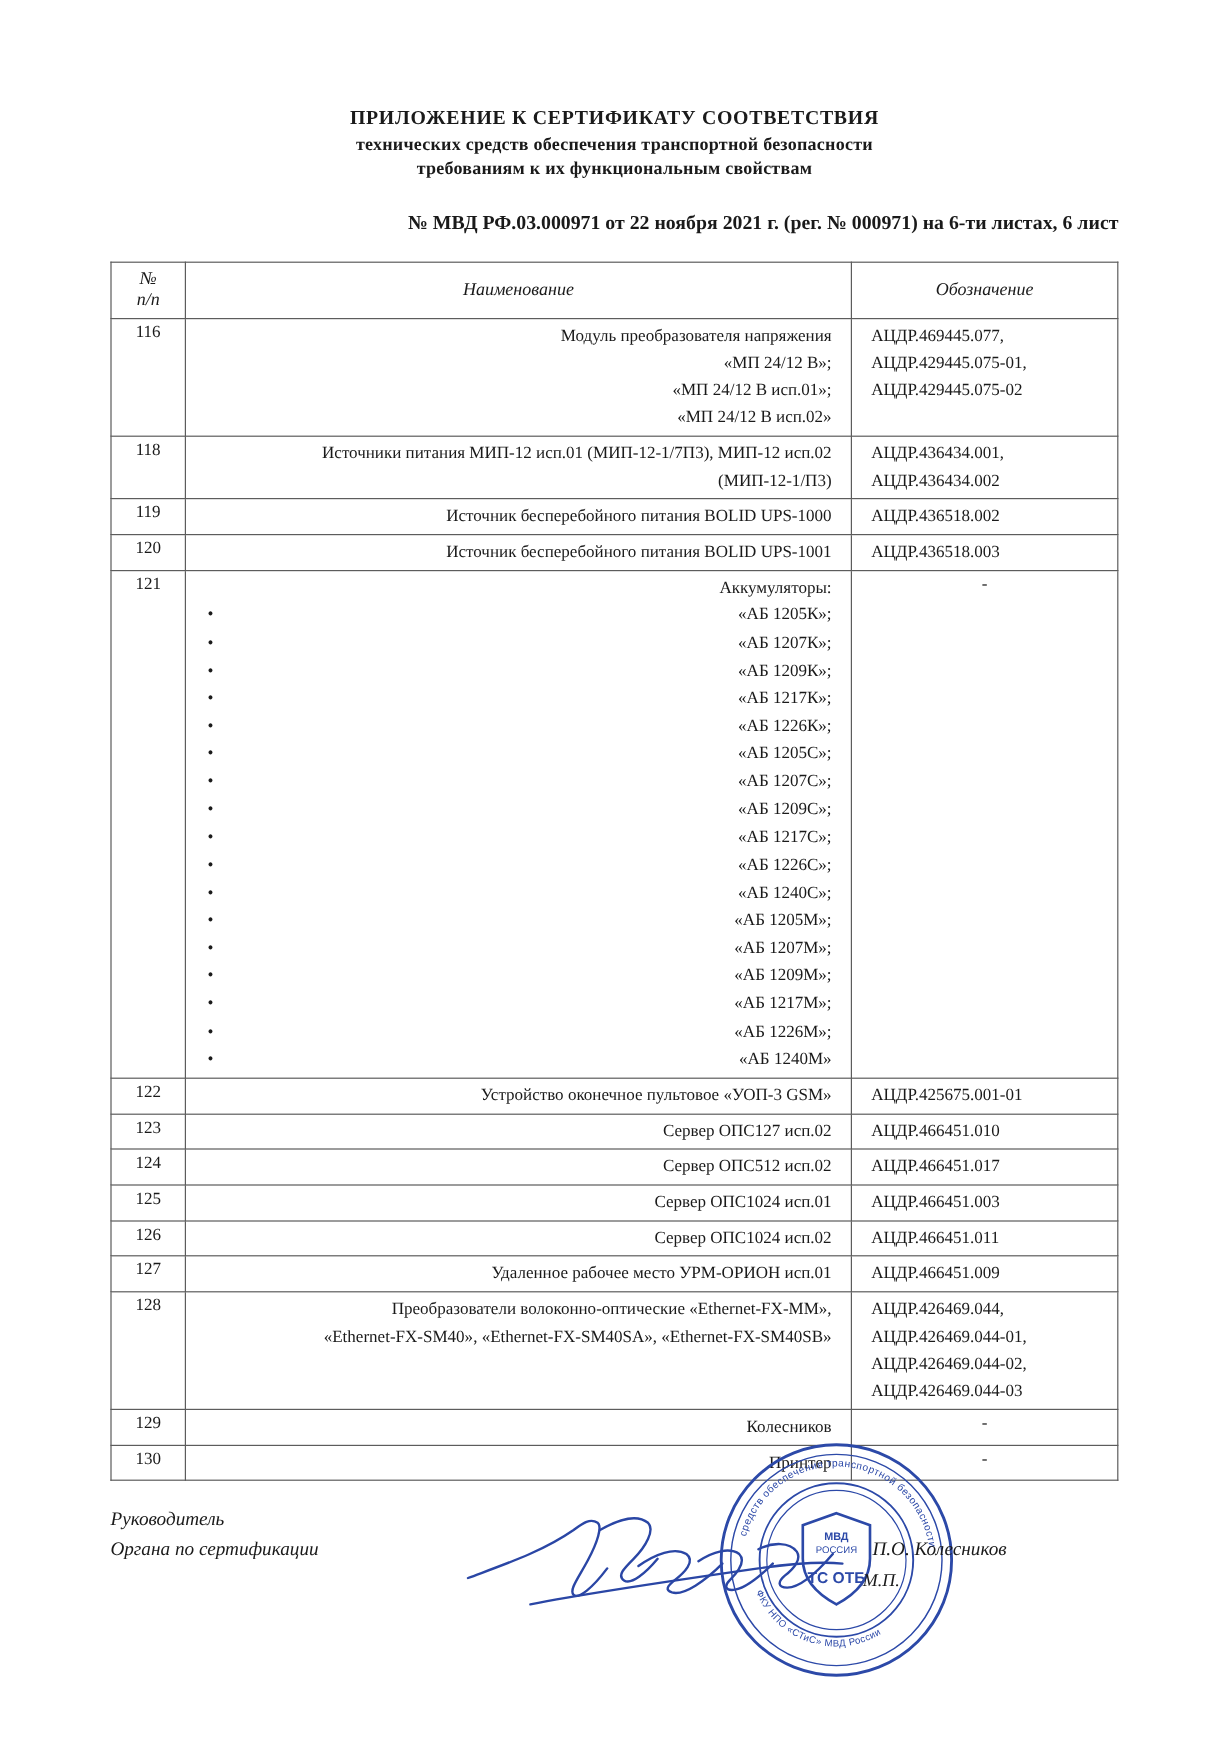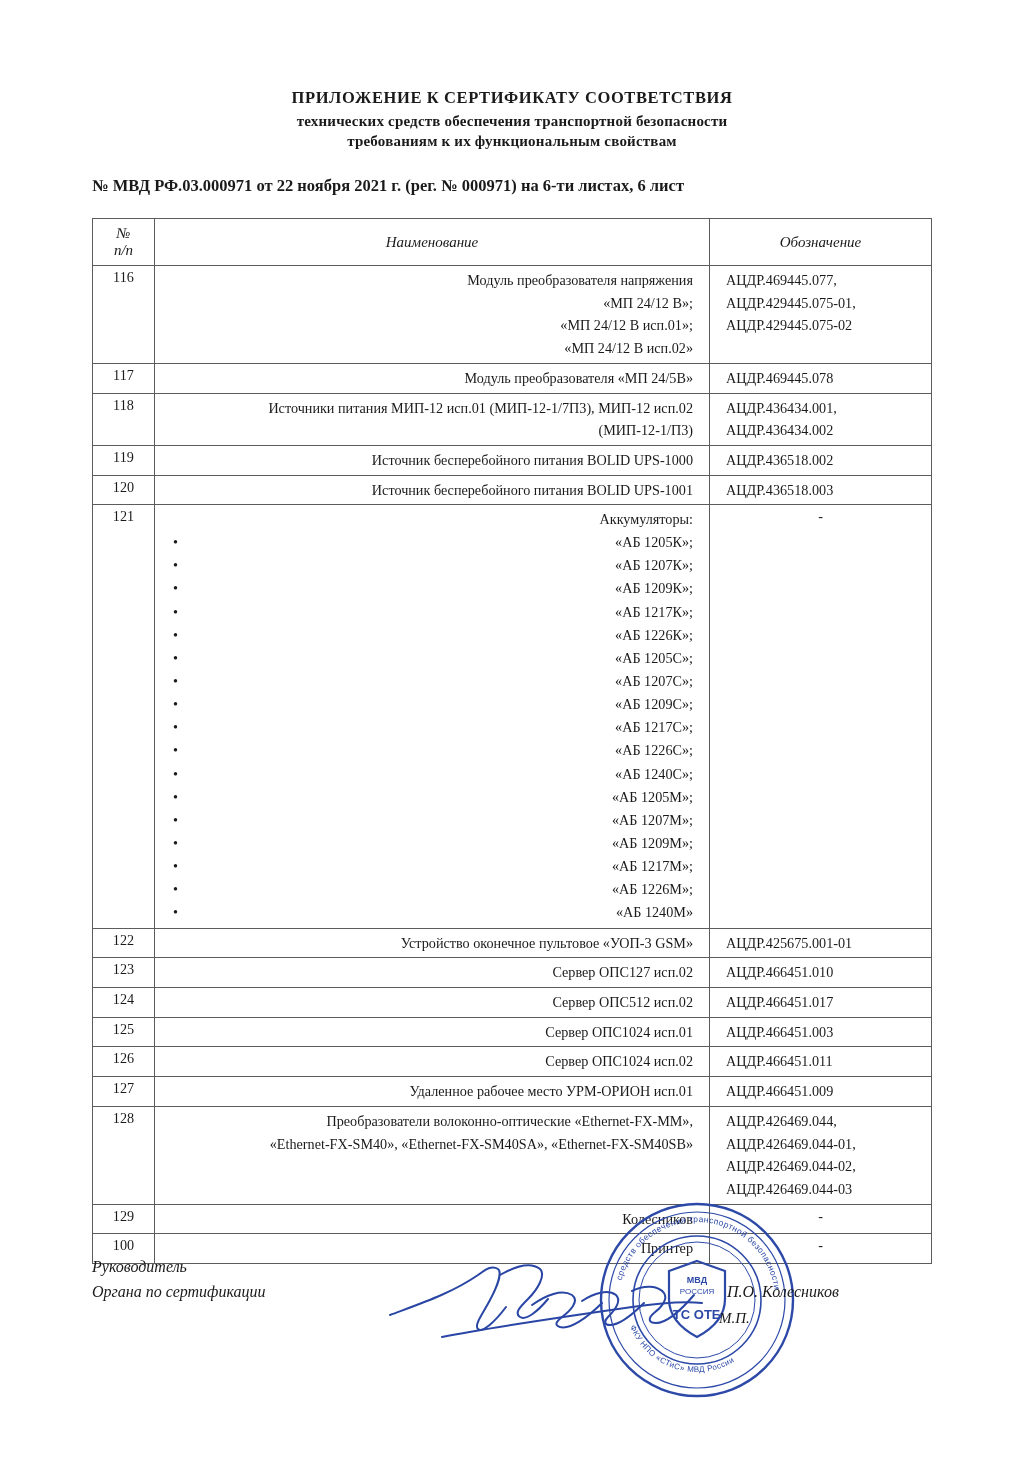--- a/index.html
+++ b/index.html
@@ -36,21 +36,21 @@
     font-size: 15px;
     letter-spacing: 0.2px;
     margin-bottom: 3px;
   }
   .header .line3 {
     font-weight: bold;
     font-size: 15px;
     letter-spacing: 0.2px;
   }
   .cert-line {
-    text-align: left;
+    text-align: right;
     font-weight: bold;
     font-size: 16.5px;
     margin-top: 26px;
     margin-bottom: 22px;
   }
   table.main {
     border-collapse: collapse;
     width: 100%;
     table-layout: fixed;
     font-size: 14.2px;
@@ -194,29 +194,20 @@
           <div class="cellline">«МП 24/12 В исп.01»;</div>
           <div class="cellline">«МП 24/12 В исп.02»</div>
         </td>
         <td class="desig">
           <div class="cellline">АЦДР.469445.077,</div>
           <div class="cellline">АЦДР.429445.075-01,</div>
           <div class="cellline">АЦДР.429445.075-02</div>
         </td>
       </tr>
 
-      <tr>
-        <td class="num">117</td>
-        <td class="name">
-          <div class="cellline">Модуль преобразователя «МП 24/5В»</div>
-        </td>
-        <td class="desig">
-          <div class="cellline">АЦДР.469445.078</div>
-        </td>
-      </tr>
 
       <tr>
         <td class="num">118</td>
         <td class="name">
           <div class="cellline">Источники питания МИП-12 исп.01 (МИП-12-1/7П3), МИП-12 исп.02</div>
           <div class="cellline">(МИП-12-1/П3)</div>
         </td>
         <td class="desig">
           <div class="cellline">АЦДР.436434.001,</div>
           <div class="cellline">АЦДР.436434.002</div>
@@ -346,21 +337,21 @@
 
       <tr>
         <td class="num">129</td>
         <td class="name">
           <div class="cellline">Колесников</div>
         </td>
         <td class="desig center">-</td>
       </tr>
 
       <tr>
-        <td class="num">100</td>
+        <td class="num">130</td>
         <td class="name">
           <div class="cellline">Принтер</div>
         </td>
         <td class="desig center">-</td>
       </tr>
     </tbody>
   </table>
 
   <div class="footer">
     <div class="sign-label">Руководитель</div>

